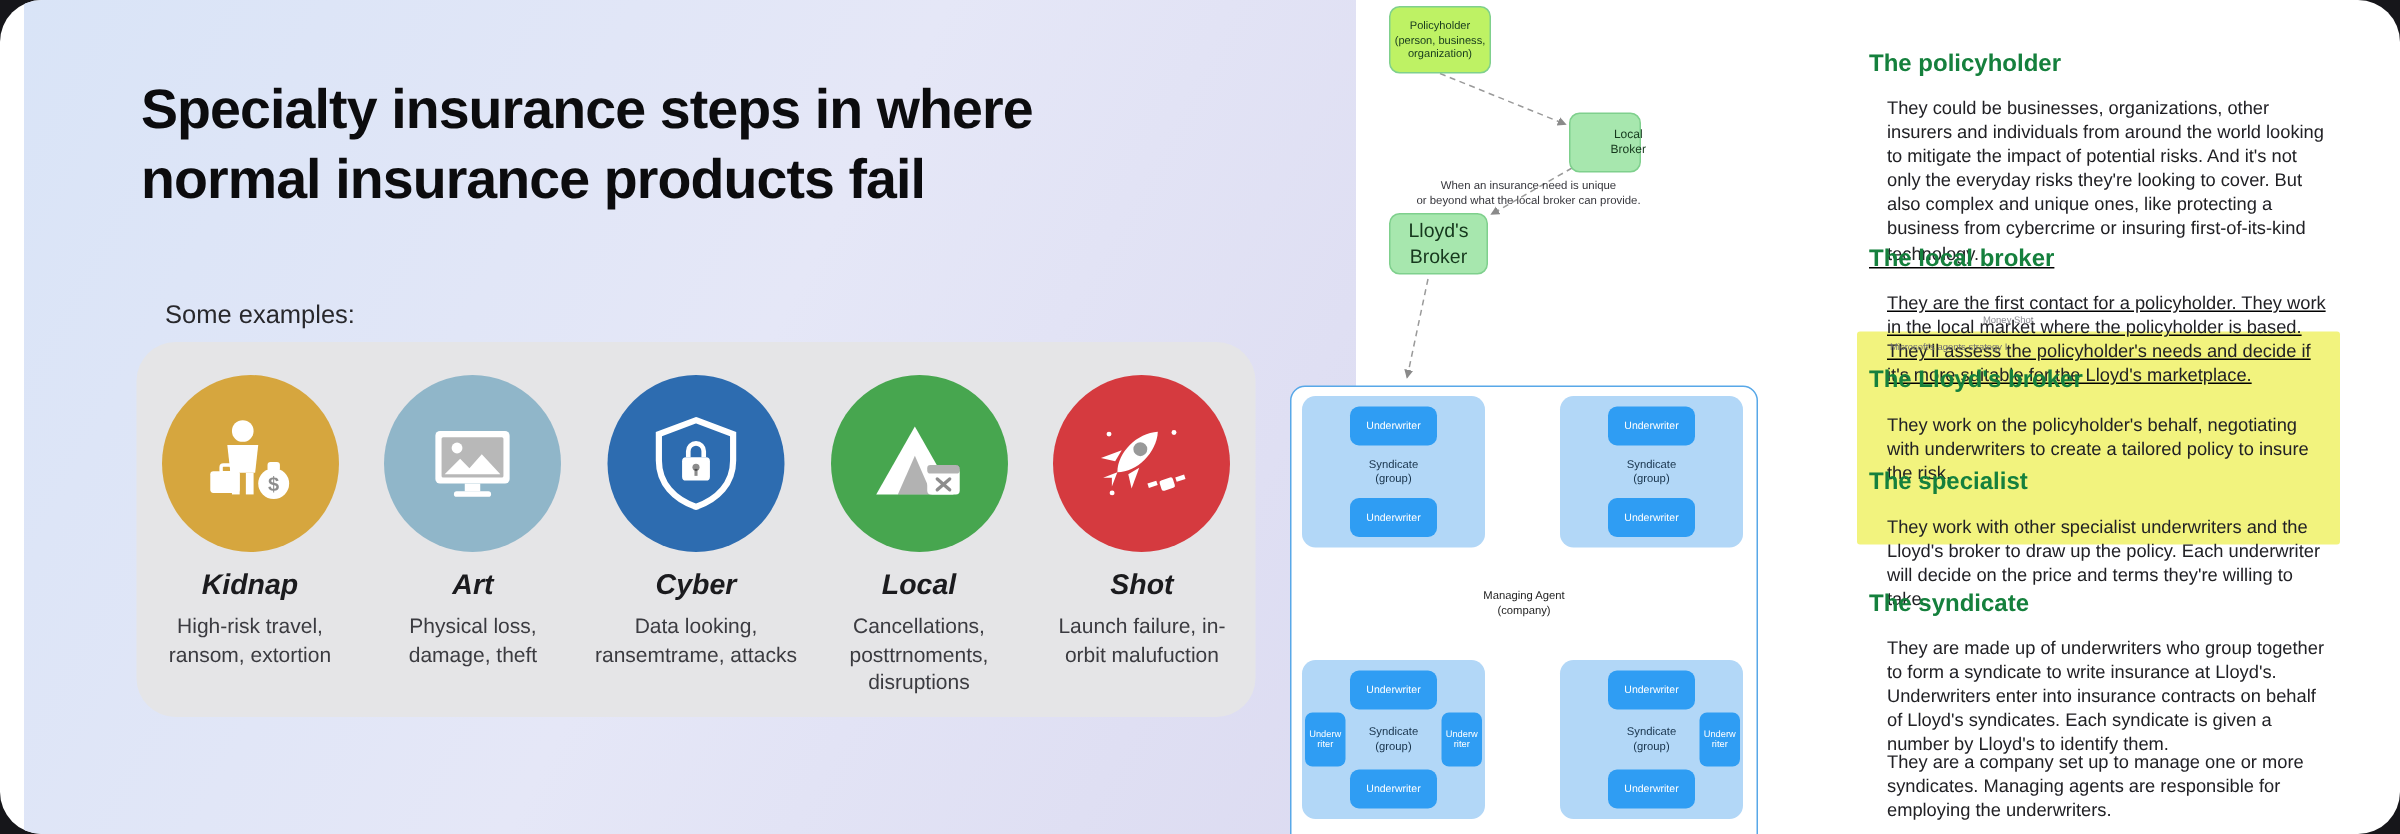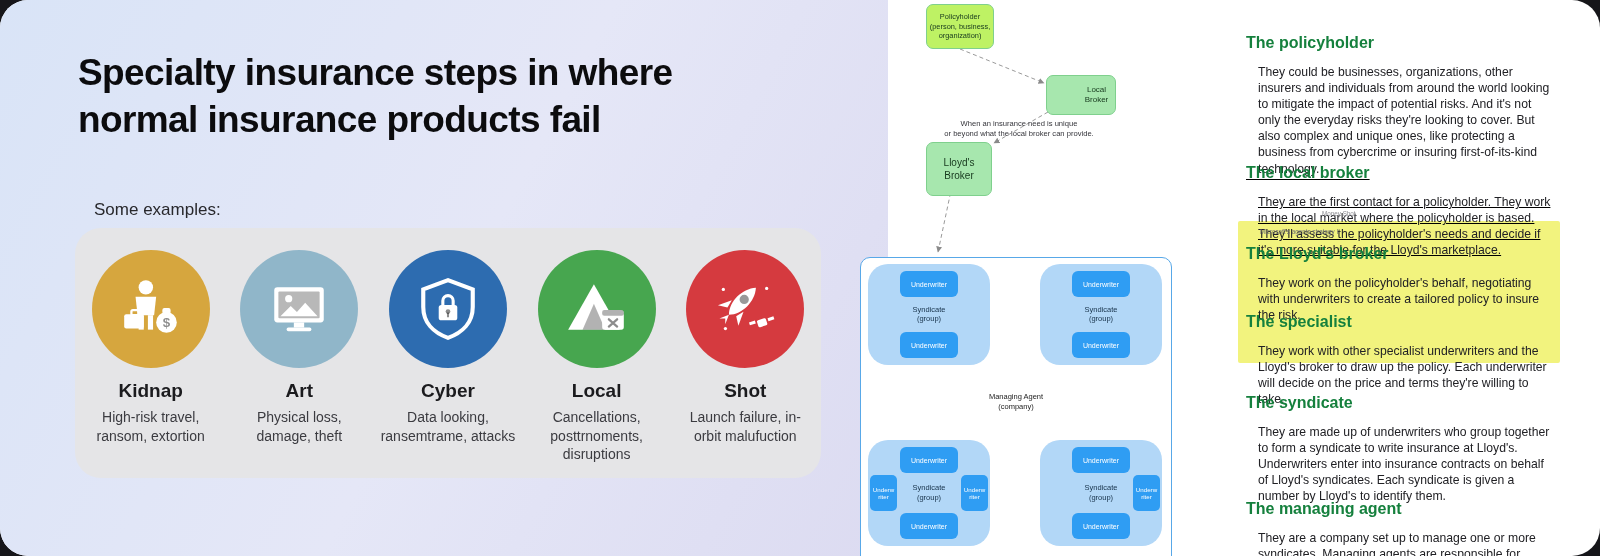--- a/index.html
+++ b/index.html
@@ -1,46 +1,46 @@
 <!DOCTYPE html>
 <html><head>
 <meta charset="utf-8">
 <style>
   * { box-sizing: border-box; }
   html,body { margin:0; padding:0; }
   body { background:#16161a; font-family:"Liberation Sans", sans-serif; }
   .frame { position:relative; width:1600px; height:556px; border-radius:28px; overflow:hidden; background:#ffffff; }
 
   
-  .left-panel { position:absolute; left:0; top:0; width:888px; height:556px;
+  .left-panel { position:absolute; left:16px; top:0; width:888px; height:556px;
     background:linear-gradient(118deg,#d9e4f7 0%,#e5e7f7 52%,#dcdbf1 100%); }
   .title { position:absolute; left:78px; top:50px; width:660px; margin:0;
     font-size:37px; line-height:1.27; font-weight:bold; color:#0c0c0e; letter-spacing:-0.6px; }
   .subtitle { position:absolute; left:78px; top:184px; margin:16px; font-size:17px; color:#28282c; }
   .examples-card { position:absolute; left:75px; top:228px; width:746px; height:250px;
     background:#e5e5e7; border-radius:26px; display:flex; justify-content:space-evenly; padding-top:22px; }
   .example { width:146px; display:flex; flex-direction:column; align-items:center; text-align:center; }
   .circle { width:118px; height:118px; border-radius:50%; display:flex; align-items:center; justify-content:center; flex:none; }
   .circle svg { width:66px; height:66px; }
-  .ex-label { margin-top:12px; font-size:19px; font-weight:bold; color:#1b1b1e; }
+  .ex-label { margin-top:12px; font-size:19px; font-weight:bold; color:#1b1b1e;font-style:italic; }
   .ex-desc { margin-top:6px; font-size:14px; line-height:1.33; color:#3b3b40; width:136px; }
 
   
   .connectors { position:absolute; left:858px; top:0; width:340px; height:556px; z-index:1; pointer-events:none; }
   .node-green { position:absolute; background:#a7e7ae; border:1px solid #7fd08d; border-radius:7px;
     display:flex; align-items:center; justify-content:center; text-align:center;
     font-size:7.4px; line-height:1.3; color:#16381d; white-space:pre-line; padding:2px; z-index:2; }
   #node-policyholder { left:926px; top:4px;  width:68px; height:45px; }
-  #node-local-broker { left:1046px; top:75px; width:70px; height:40px; font-size:8px;padding-left:33px; }
-  #node-lloyds-broker{ left:926px; top:142px; width:66px; height:54px; font-size:10px; }
+  #node-local-broker { left:1046px; top:75px; width:48px; height:40px; font-size:8px;padding-left:33px; }
+  #node-lloyds-broker{ left:926px; top:142px; width:66px; height:41px; font-size:13px; }
   .annotation { position:absolute; left:933px; top:119px; width:172px; text-align:center;
     font-size:7.6px; line-height:1.3; color:#34343a; white-space:pre-line; z-index:3; }
   .market-box { position:absolute; left:860px; top:257px; width:312px; height:310px;
     border:1.5px solid #58a8e8; border-radius:10px; background:#ffffff; z-index:2; }
-  .synd-group { position:absolute; background:#b2d7f7; border-radius:20px; z-index:3; }
+  .synd-group { position:absolute; background:#b2d7f7; border-radius:9px; z-index:3; }
   #synd-tl { left:868px;  top:264px; width:122px; height:101px; }
   #synd-tr { left:1040px; top:264px; width:122px; height:101px; }
   #synd-bl { left:868px;  top:440px; width:122px; height:106px; }
   #synd-br { left:1040px; top:440px; width:122px; height:106px; }
   .uw-btn { position:absolute; left:50%; transform:translateX(-50%); width:58px; height:26px;
     background:#2f9df3; color:#fff; font-size:7px; border-radius:6px;
     display:flex; align-items:center; justify-content:center; }
   .uw-btn.top { top:7px; } .uw-btn.bottom { bottom:7px; }
   .synd-label { position:absolute; left:50%; top:50%; transform:translate(-50%,-50%);
     text-align:center; font-size:7.5px; line-height:1.3; color:#17324a; white-space:pre-line; }
@@ -246,18 +246,17 @@
       <h3>The specialist</h3>
       <p>They work with other specialist underwriters and the Lloyd's broker to draw up the policy. Each underwriter will decide on the price and terms they're willing to take.</p>
     </section>
 
     <section class="glossary-section" id="sec-4">
       <h3>The syndicate</h3>
       <p>They are made up of underwriters who group together to form a syndicate to write insurance at Lloyd's. Underwriters enter into insurance contracts on behalf of Lloyd's syndicates. Each syndicate is given a number by Lloyd's to identify them.</p>
     </section>
 
     <section class="glossary-section" id="sec-5">
-      <h3>The managing agent</h3>
       <p>They are a company set up to manage one or more syndicates. Managing agents are responsible for employing the underwriters.</p>
     </section>
   </aside>
 
 </div>
 
 </body></html>

